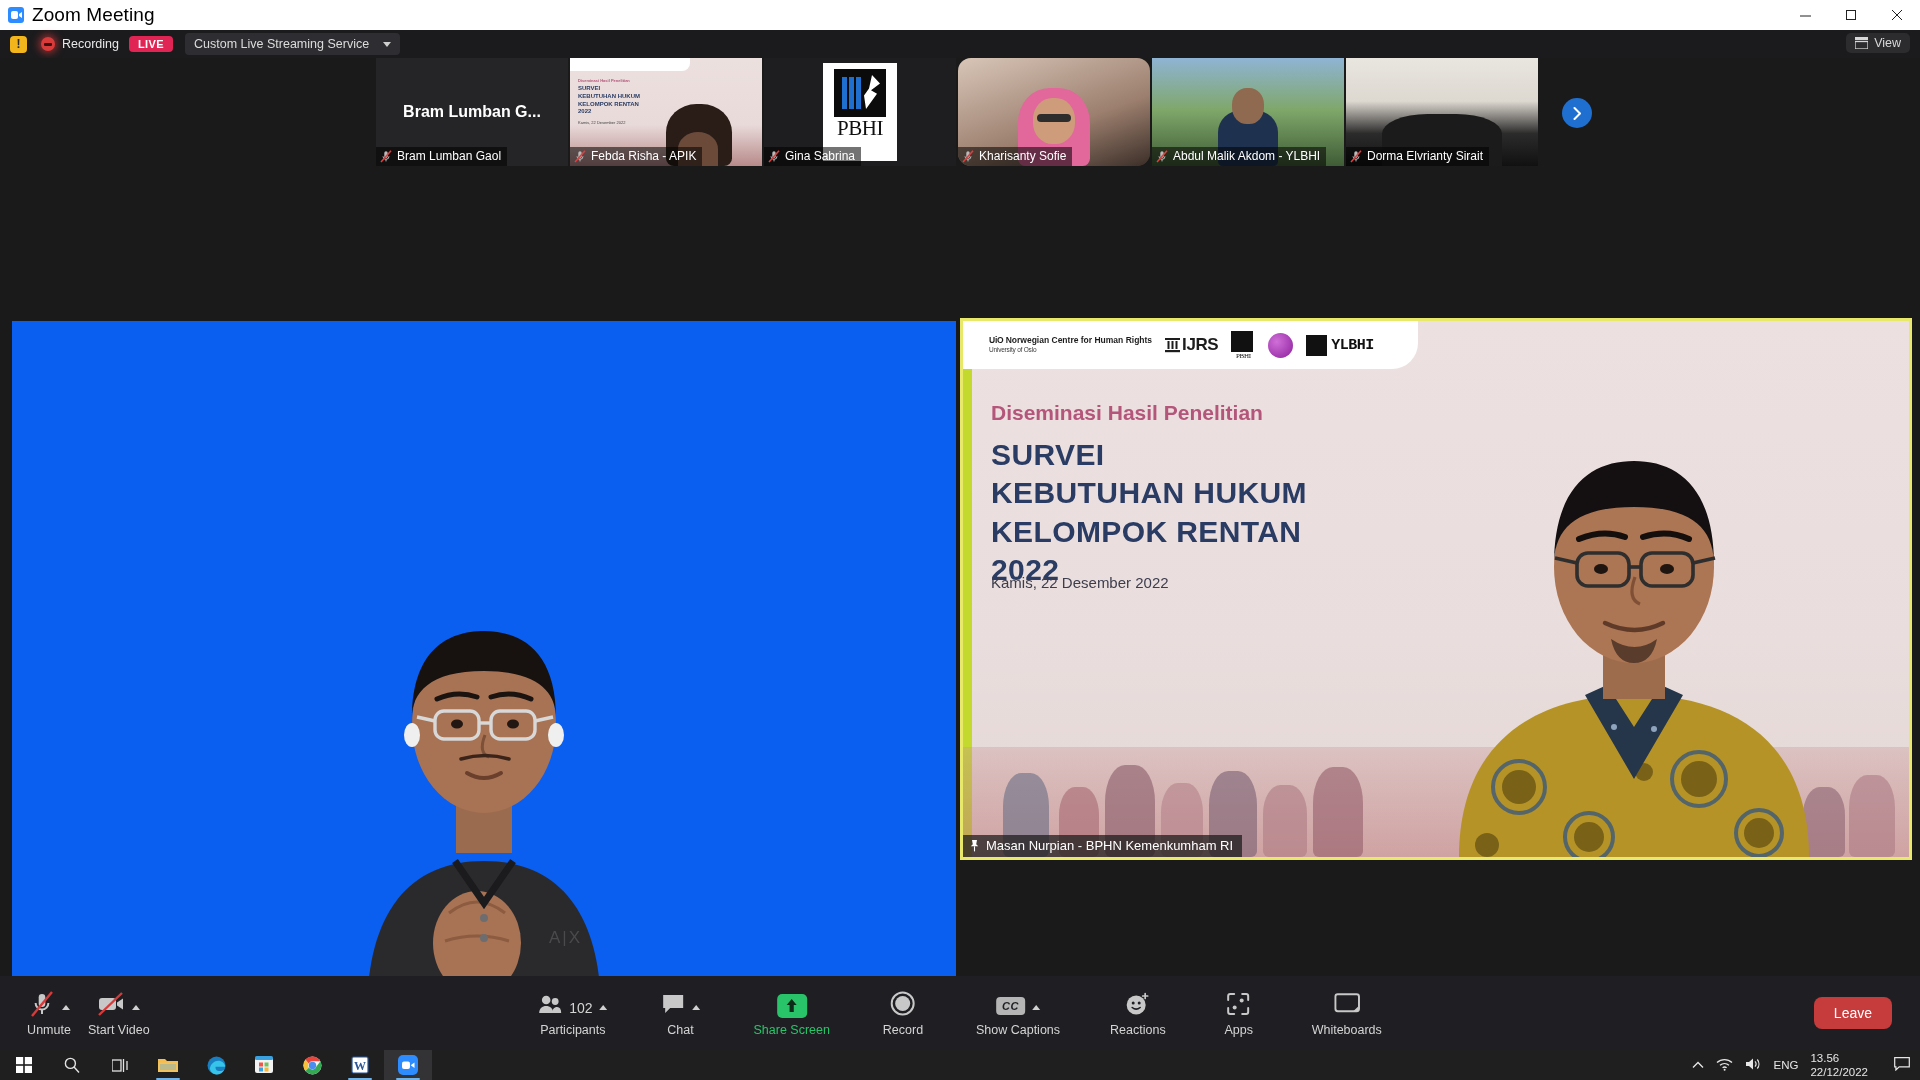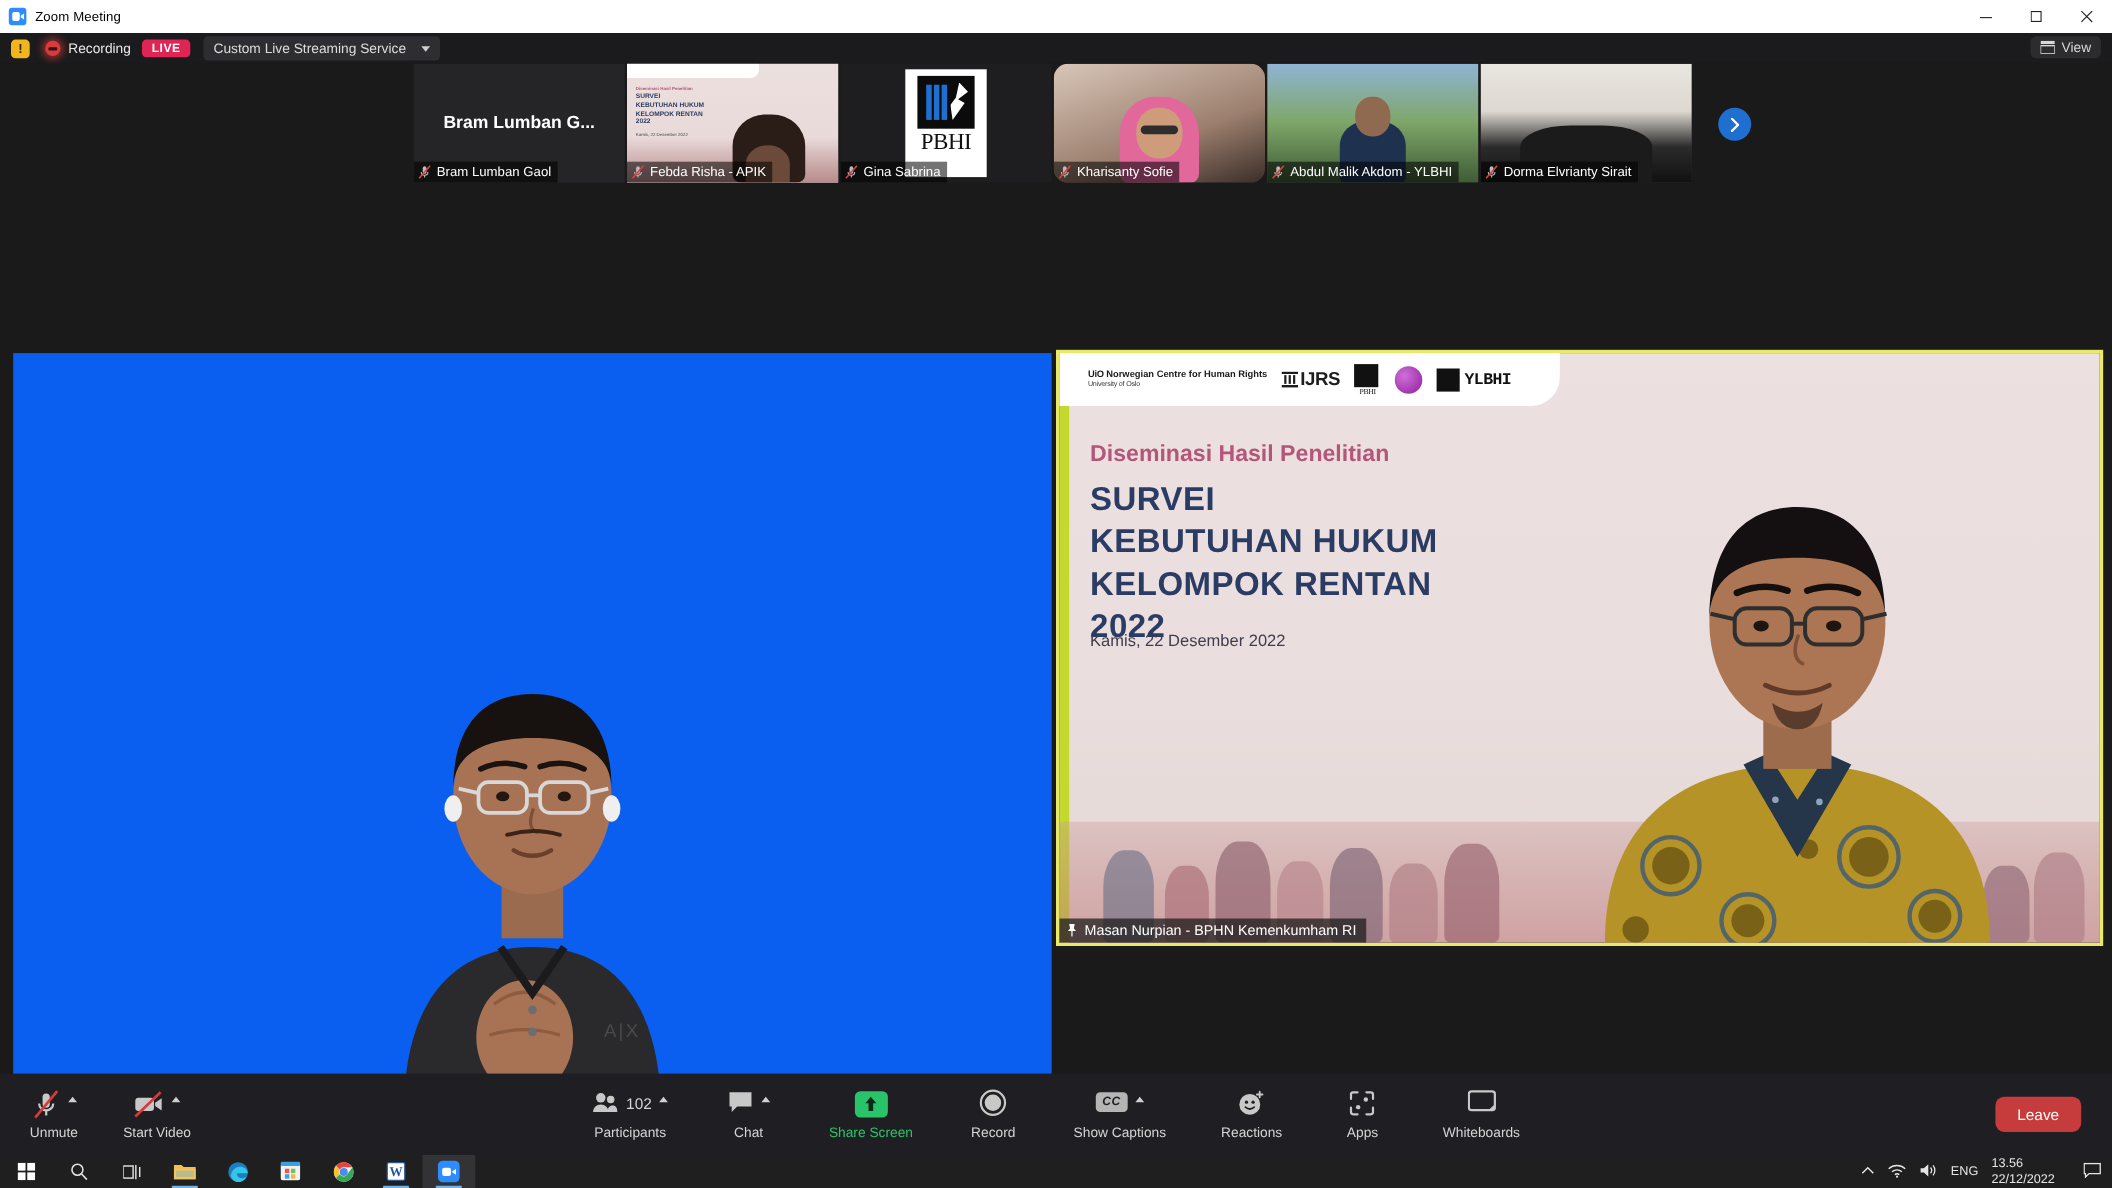--- a/index.html
+++ b/index.html
@@ -17,21 +17,21 @@
     display: flex; align-items: center;
     position: relative;
   }
   .titlebar-icon {
     width: 16px; height: 16px; margin-left: 8px; margin-right: 8px;
     background: #2d8cff; border-radius: 3px;
     display: flex; align-items: center; justify-content: center;
   }
   .titlebar-icon svg { display:block; }
   .titlebar-title {
-    font-size: 12px; color: #000; letter-spacing: .1px;
+    font-size: 19px; color: #000; letter-spacing: .1px;
   }
   .win-controls { margin-left: auto; display: flex; height: 30px; }
   .win-btn {
     width: 46px; height: 30px; display: flex; align-items: center; justify-content: center;
     color: #222;
   }
 
   
   .zoom-header {
     height: 28px; background: #1b1b1d;
@@ -171,28 +171,28 @@
   
   .toolbar {
     position: absolute; left: 0; bottom: 30px; width: 1920px; height: 74px;
     background: #1f1f23; display: flex; align-items: center;
   }
   .tb-item {
     display: flex; flex-direction: column; align-items: center; justify-content: center;
     min-width: 62px; height: 64px; color: #d4d4d4; font-size: 12.5px; gap: 5px;
     padding: 0 8px;
   }
-  .tb-ico { height: 28px; display: flex; align-items: center; gap: 7px; }
+  .tb-ico { height: 28px; display: flex; align-items: flex-end; gap: 7px; }
   .tb-chev {
     width: 0; height: 0; border-left: 4.5px solid transparent;
     border-right: 4.5px solid transparent; border-bottom: 5px solid #d0d0d0;
     margin-bottom: 8px;
   }
   .tb-label { white-space: nowrap; }
-  .tb-left { display: flex; margin-left: 18px; gap: 24px; }
+  .tb-left { display: flex; margin-left: 18px; }
   .tb-center { display: flex; position: absolute; left: 50%; transform: translateX(-50%); gap: 34px; }
   .leave-btn {
     position: absolute; right: 28px;
     background: #c63b3b; color: #fff; font-size: 14px;
     padding: 8px 20px; border-radius: 8px;
   }
   .count-pill { color: #d4d4d4; font-size: 14px; margin-bottom: 2px; }
   .share-ico {
     width: 30px; height: 24px; background: #29c46a; border-radius: 5px;
     display: flex; align-items: center; justify-content: center;

